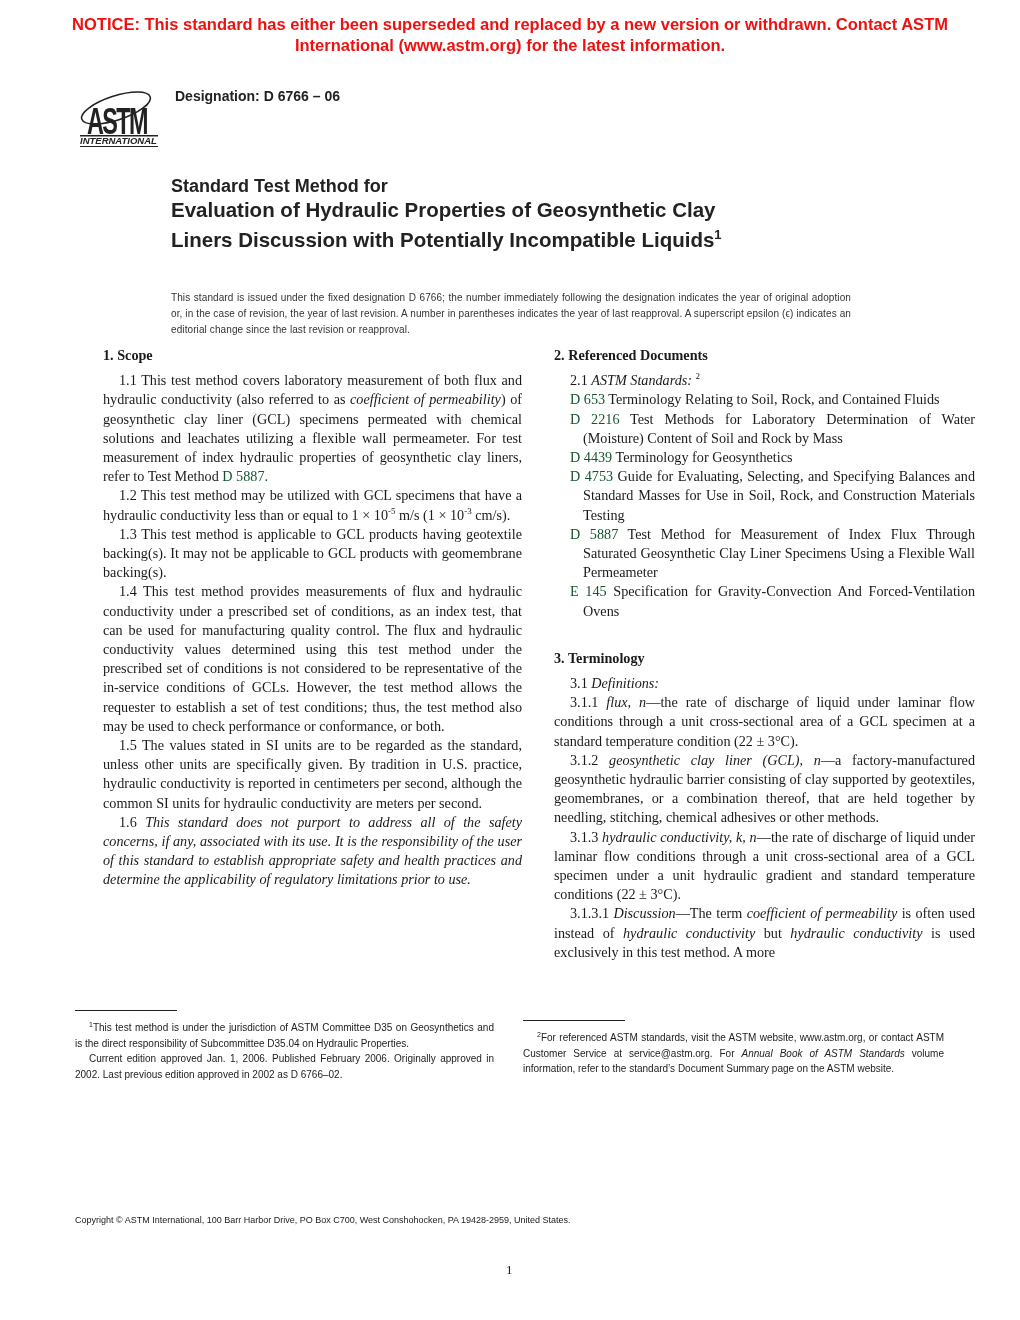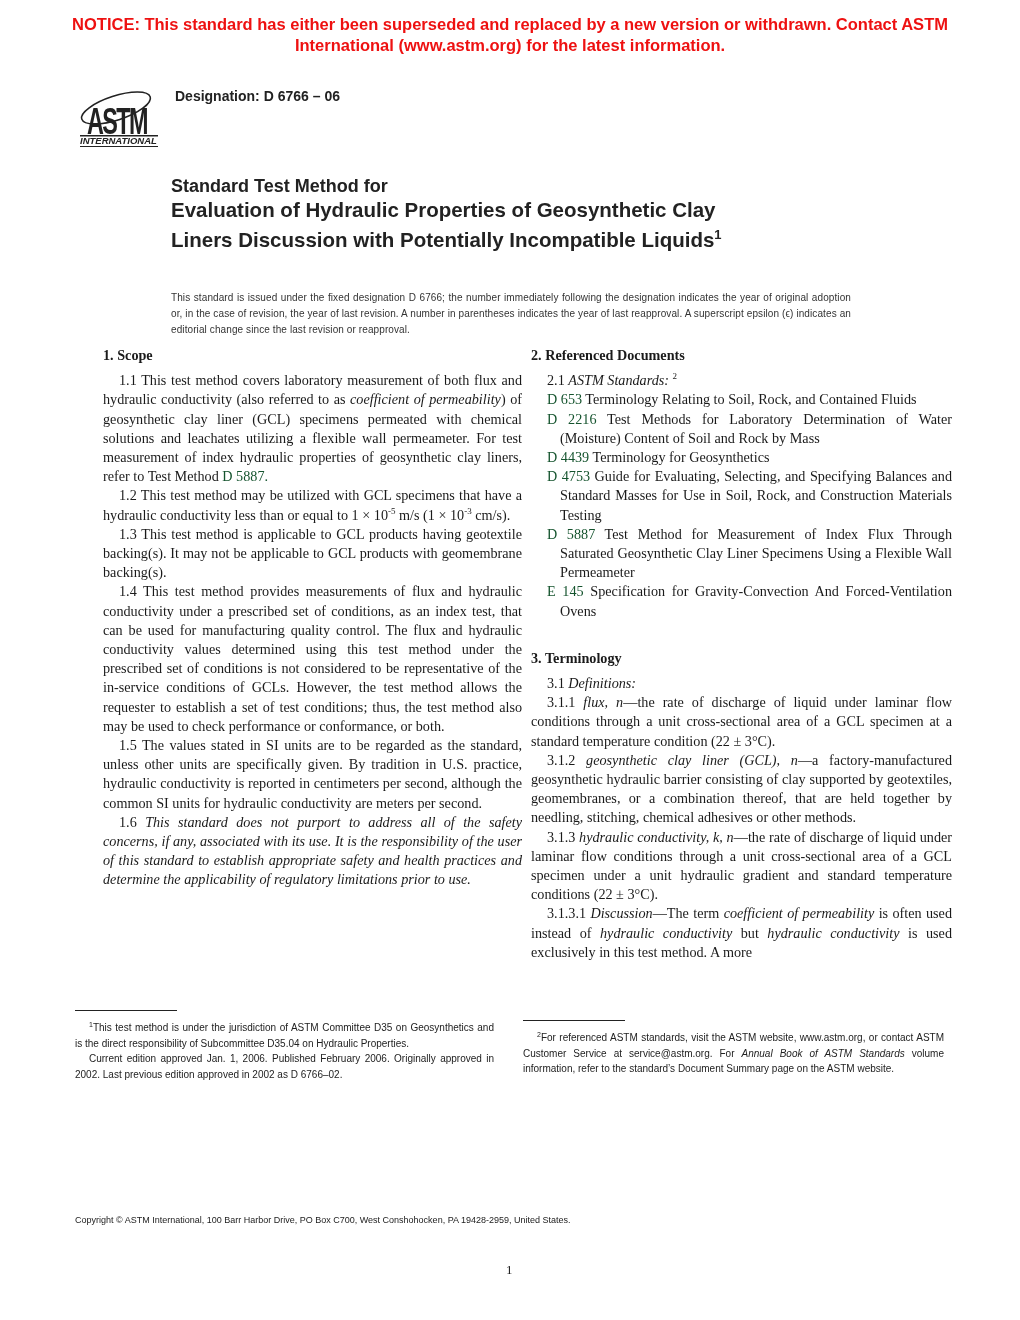--- a/index.html
+++ b/index.html
@@ -9,21 +9,21 @@
   .logo { left: 76px; top: 72px; width: 86px; height: 80px; }
   .designation { left: 175px; top: 88px; font-family: "Liberation Sans", sans-serif; font-weight: bold; font-size: 14px; color: #222; }
   .title-block { left: 171px; top: 175px; font-family: "Liberation Sans", sans-serif; font-weight: bold; color: #222; }
   .title-pre { font-size: 18px; line-height: 22px; }
   .title-main { font-size: 20.5px; line-height: 25px; }
   .title-main sup { font-size: 13px; vertical-align: 8px; }
   .issued { left: 171px; top: 270px; width: 680px; font-family: "Liberation Sans", sans-serif; font-size: 10px; line-height: 16px; color: #333; text-align: justify; letter-spacing: 0.1px; margin-top: 20px; }
 
   .col { font-family: "Liberation Serif", serif; font-size: 14.2px; line-height: 19.2px; color: #1a1a1a; text-align: justify; }
   .col-left { left: 75px; top: 346px; width: 419px; margin-left: 28px; }
-  .col-right { left: 531px; top: 346px; width: 421px; }
+  .col-right { left: 554px; top: 346px; width: 421px; }
   .sec-head { font-weight: bold; font-size: 14.2px; margin: 0 0 6px 0; }
   .para { text-indent: 16px; margin: 0; }
   .ref { color: #14532d; }
   .refitem { padding-left: 13px; text-indent: -13px; margin: 0 0 0 16px; text-align: justify; }
   .refitem .ref { }
   em, i { font-style: italic; }
   sup.s { font-size: 9px; vertical-align: 6px; line-height: 0; }
 
   .fn-rule { height: 1px; background: #222; width: 102px; }
   .fn { font-family: "Liberation Sans", sans-serif; font-size: 10px; line-height: 15.5px; color: #222; text-align: justify; }

